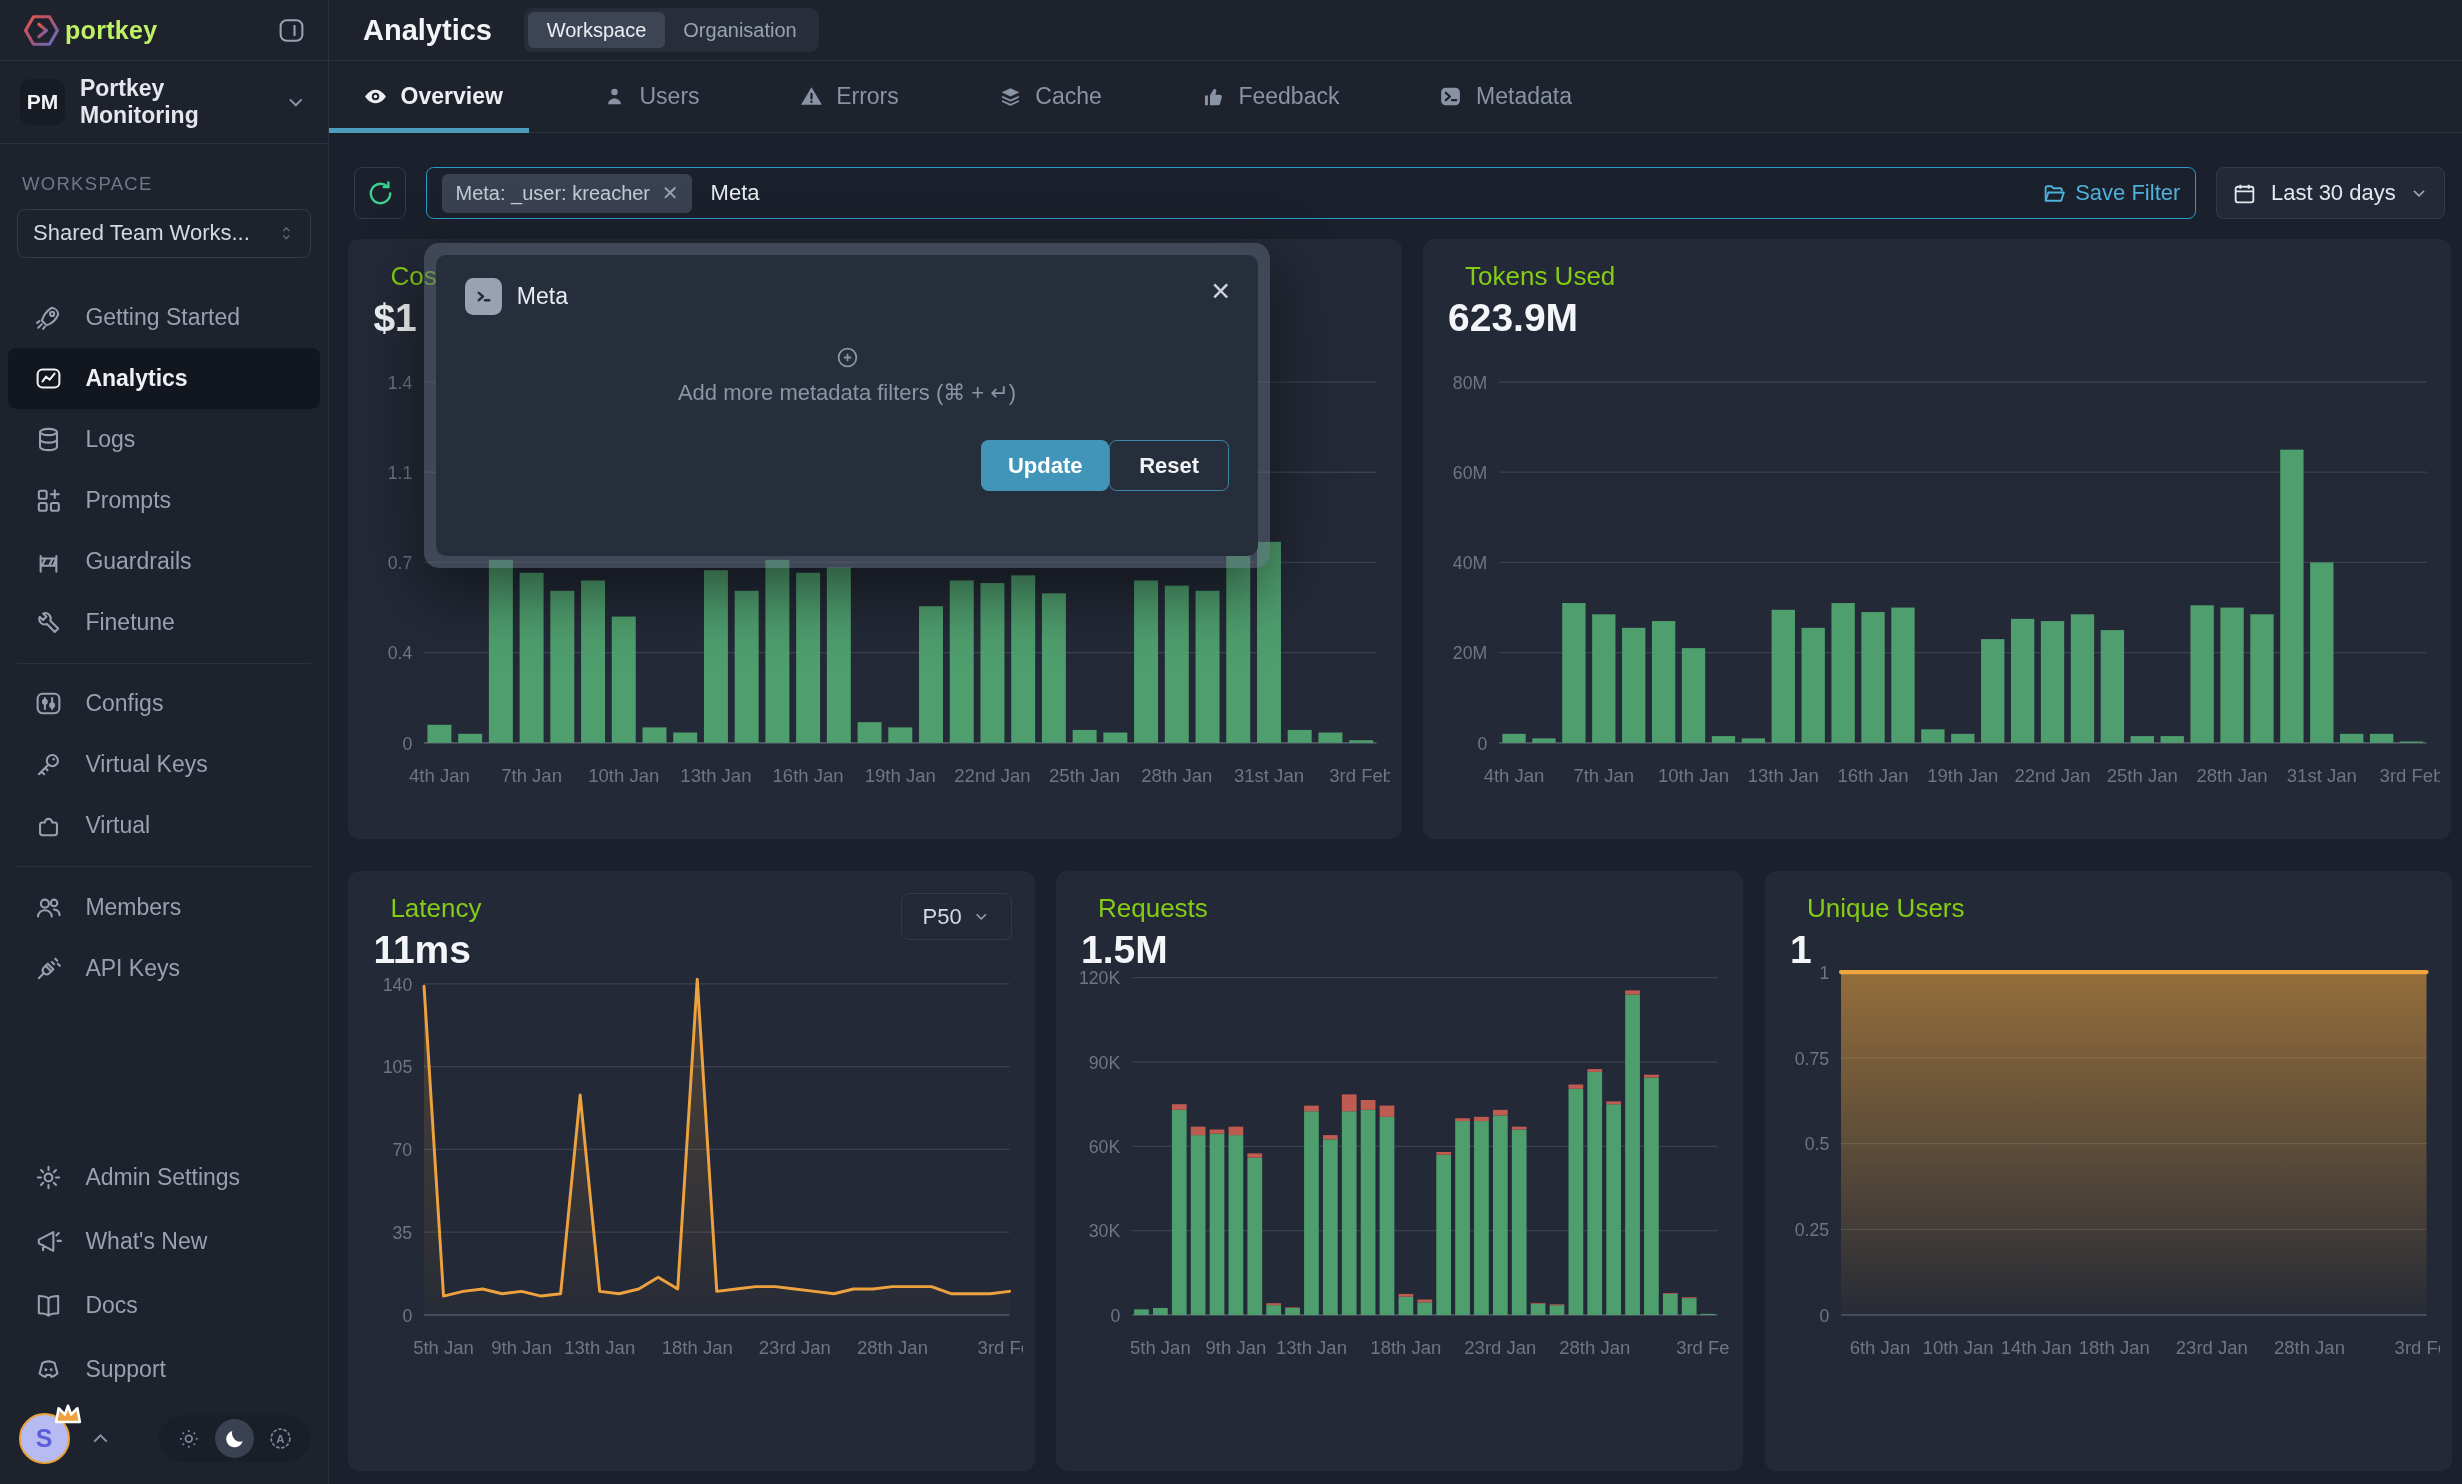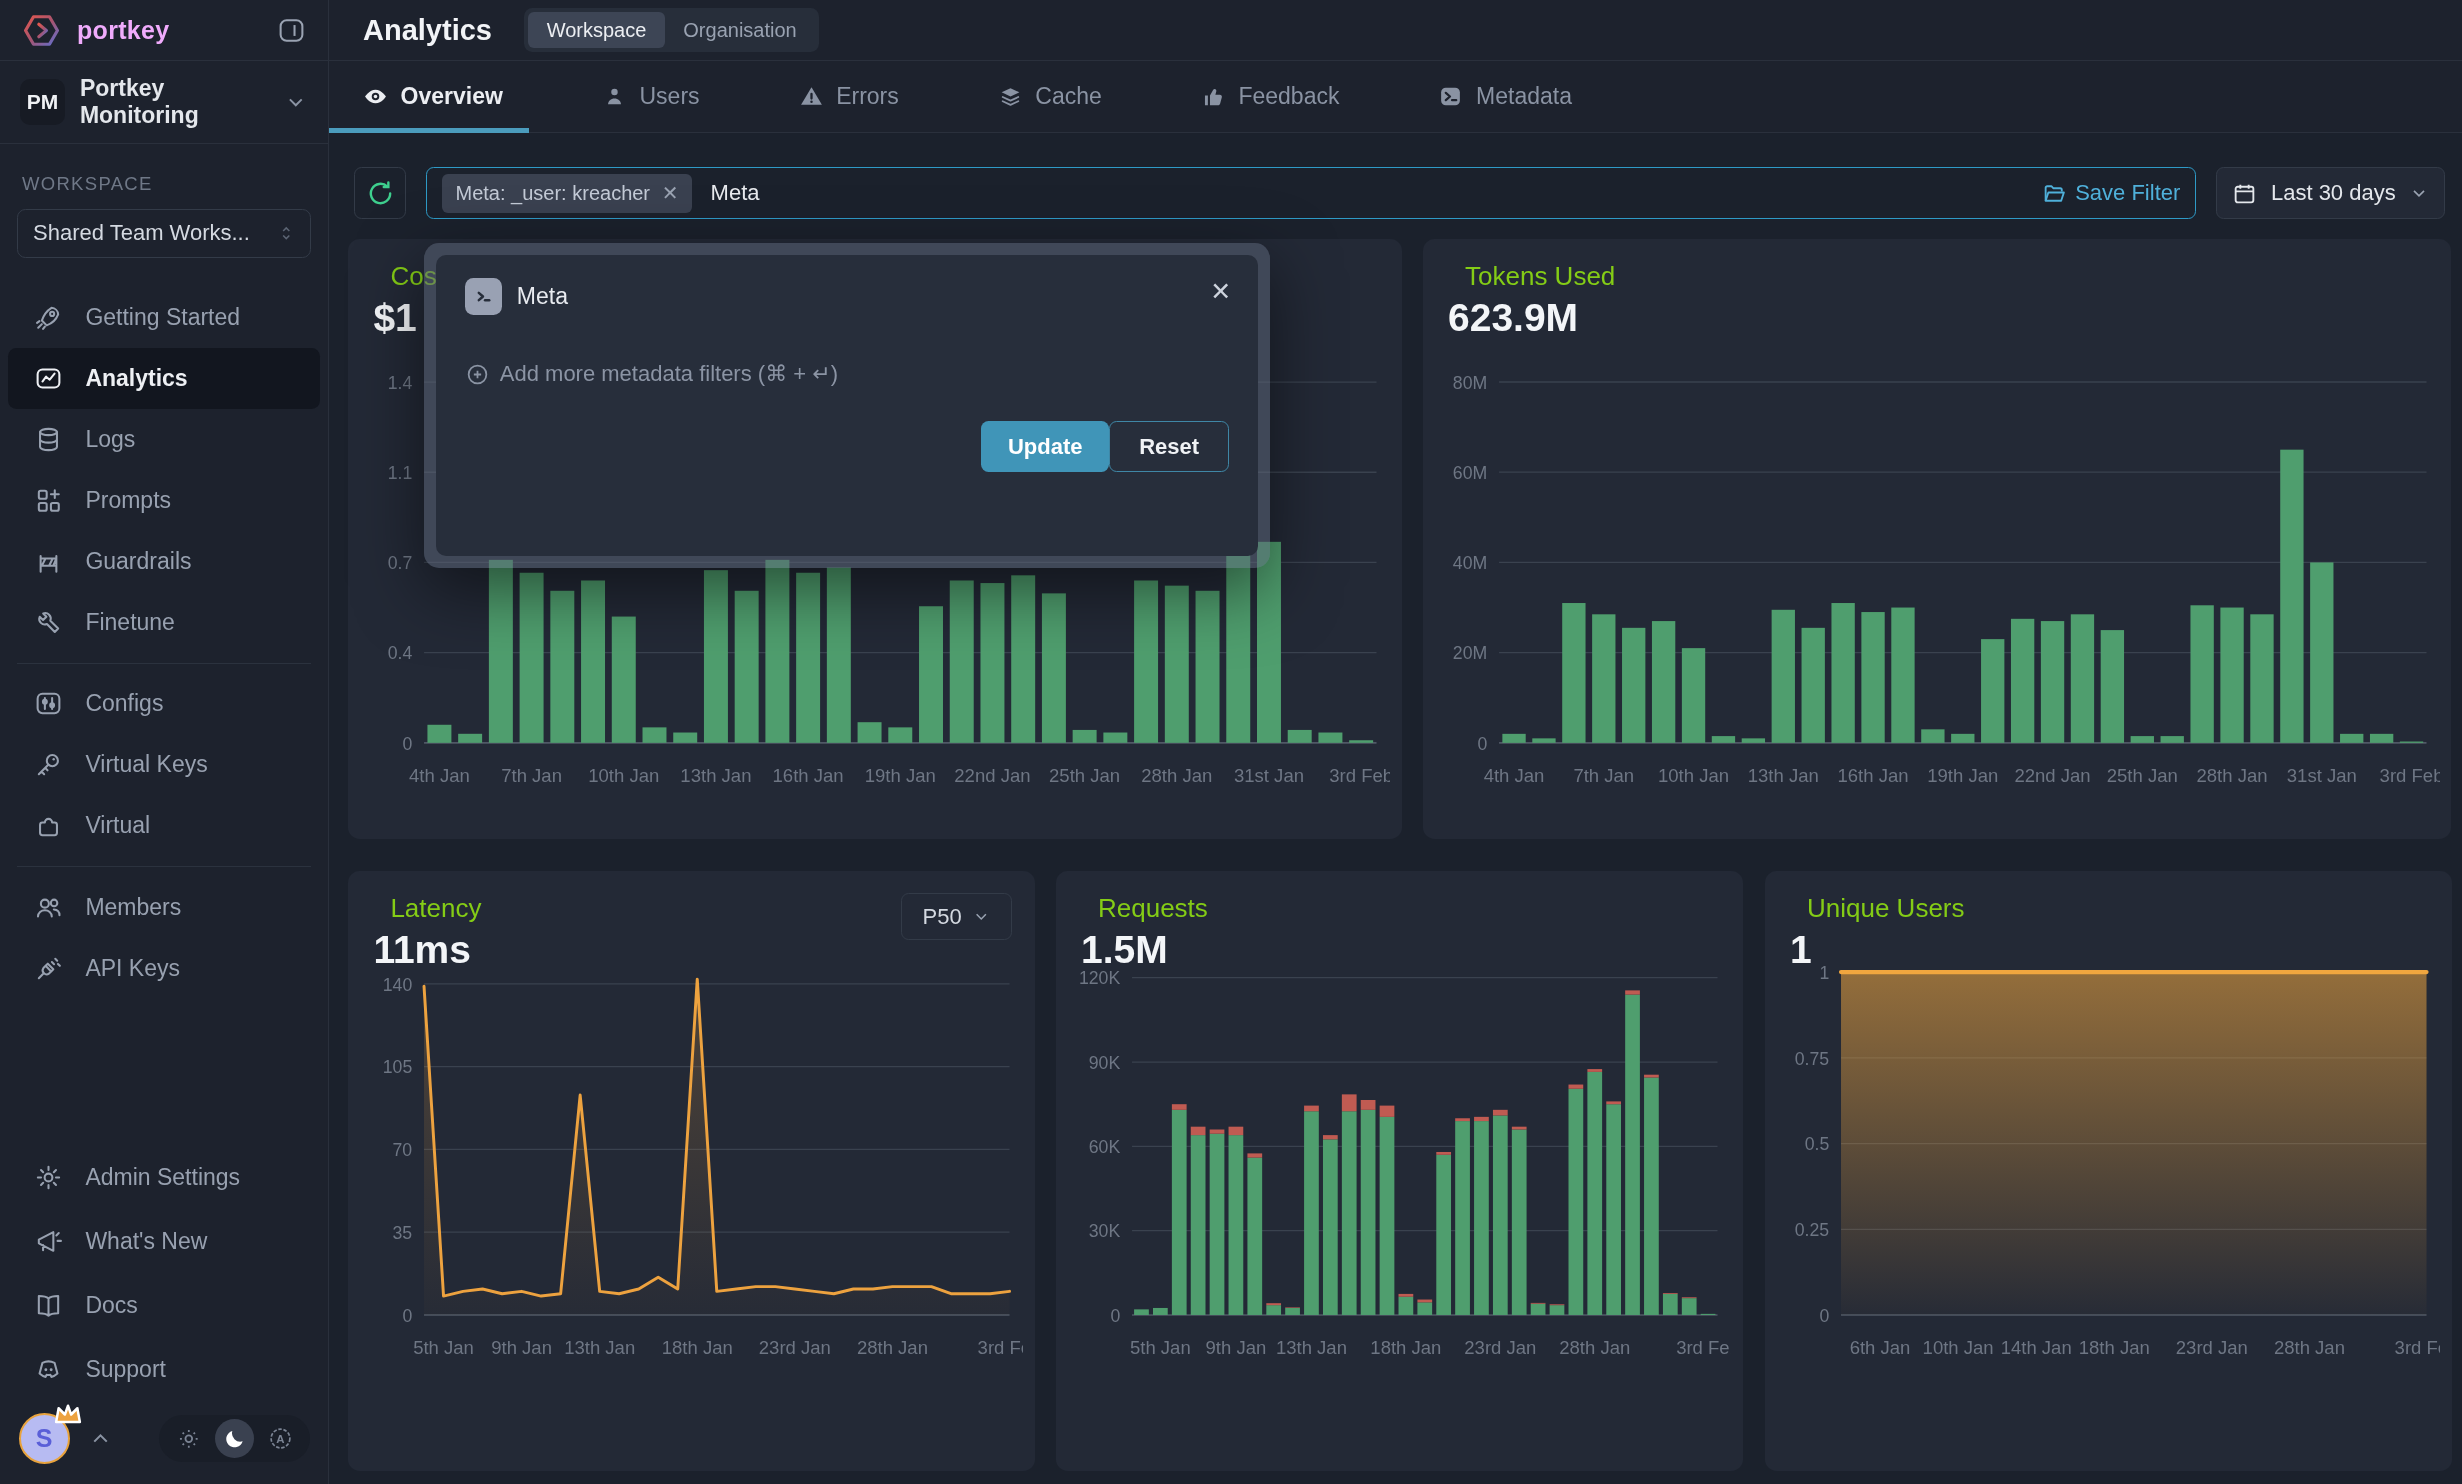--- a/index.html
+++ b/index.html
@@ -5,21 +5,21 @@
   * { margin:0; padding:0; box-sizing:border-box; }
   html,body { width:2462px; height:1485px; overflow:hidden; background:#1b212c;
     font-family:"Liberation Sans", sans-serif; color:#e8eaee; }
   .app { position:relative; width:2462px; height:1485px; }
 
   
   .sidebar { position:absolute; left:0; top:0; width:329px; height:1485px;
     background:#1d222d; border-right:0.8px solid #2a303c; display:flex; flex-direction:column; }
   .logo-row { height:61px; display:flex; align-items:center; padding:0 22px;
     border-bottom:0.8px solid #2a303c; flex:none; }
-  .logo-text { font-size:25px; font-weight:bold; color:#f0abfc; margin-left:16px; letter-spacing:0.3px; }
+  .logo-text { font-size:25px; font-weight:bold; color:#bef264; margin-left:4px; letter-spacing:0.3px; }
   .collapse-btn { margin-left:auto; color:#9aa3b2; display:flex; cursor:pointer; }
   .org-row { height:83px; display:flex; align-items:center; padding:0 20px;
     border-bottom:0.8px solid #2a303c; flex:none; cursor:pointer; }
   .org-badge { width:46px; height:46px; border-radius:10px; background:#171b24; color:#f0f2f5;
     font-weight:bold; font-size:21px; display:flex; align-items:center; justify-content:center; }
   .org-name { font-size:23px; font-weight:bold; color:#e4e7ec; margin-left:15px; }
   .org-chevron { margin-left:auto; color:#8a93a3; }
   .ws-label { margin:29px 22px 13.5px; font-size:18.5px; letter-spacing:1.3px; color:#6f7887; }
   .ws-select { margin:0 17px; height:49px; border:0.8px solid #333b48; border-radius:8.4px;
     display:flex; align-items:center; padding:0 15px; font-size:22px; color:#d4d9e1; cursor:pointer; }
@@ -96,21 +96,21 @@
     display:flex; align-items:center; justify-content:center; }
   .m-title { font-size:23px; color:#e8ebf0; }
   .m-close { position:absolute; top:22px; right:27px; color:#cdd3dd; font-size:25px; cursor:pointer; }
   .m-row { margin-top:29px; display:flex; gap:18.5px; }
   .m-select { width:278px; height:52px; border:0.8px solid #3d4553; border-radius:7.6px;
     display:flex; align-items:center; padding:0 17px; font-size:22px; color:#e6e9ee;
     background:#2b3240; cursor:pointer; }
   .m-select .chev { margin-left:auto; color:#8a93a3; }
   .m-input { flex:1; height:52px; border:0.8px solid #3d4553; border-radius:7.6px;
     display:flex; align-items:center; padding:0 18.5px; font-size:23px; color:#dfe3ea; }
-  .m-add { margin-top:46px; font-size:22px; color:#8b94a4; display:flex; align-items:center; gap:10px; cursor:pointer; }
+  .m-add { margin-top:30px; font-size:22px; color:#8b94a4; display:flex; align-items:center; gap:10px; cursor:pointer;flex-direction:column; }
   .m-btns { margin-top:34px; display:flex; justify-content:flex-end; }
   .btn-update { width:128px; height:51px; border-radius:7.6px; background:#4095b8; color:#fff;
     font-weight:bold; font-size:22px; border:none; cursor:pointer; }
   .btn-reset { width:120px; height:51px; border-radius:7.6px; background:transparent; color:#f0f2f5;
     font-weight:bold; font-size:22px; border:1.7px solid #3f87a6; cursor:pointer; }
 
   svg { display:block; }
   text { font-family:"Liberation Sans", sans-serif; }
 </style>
 </head>

